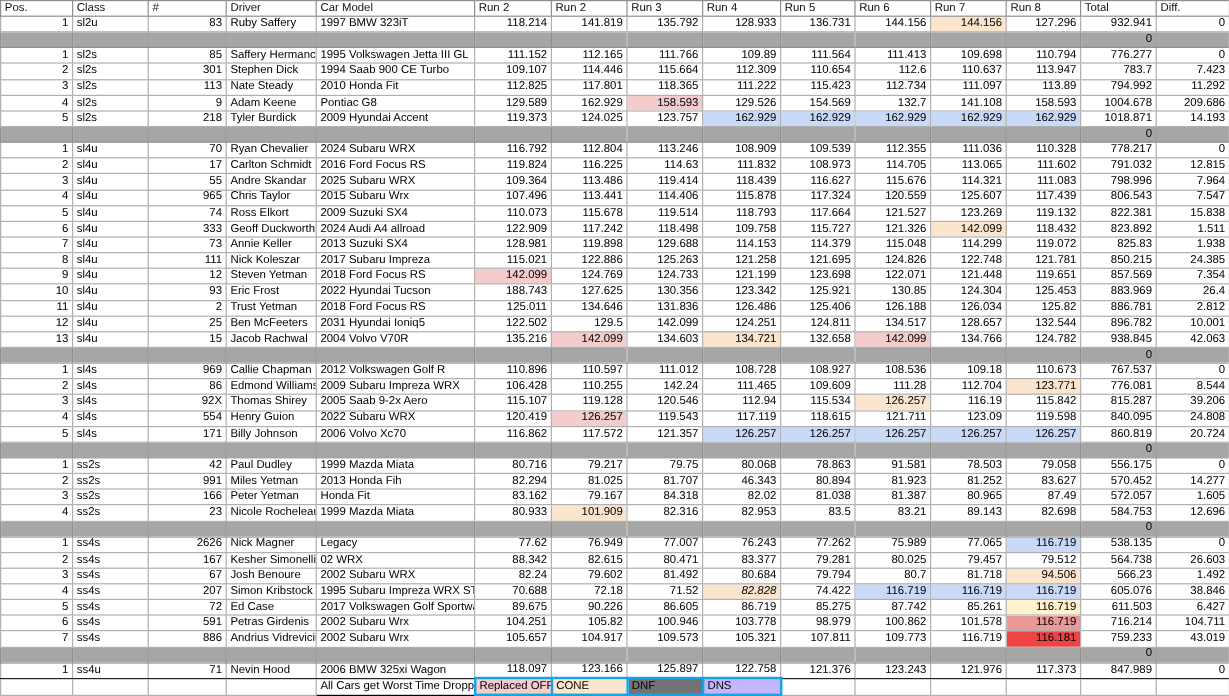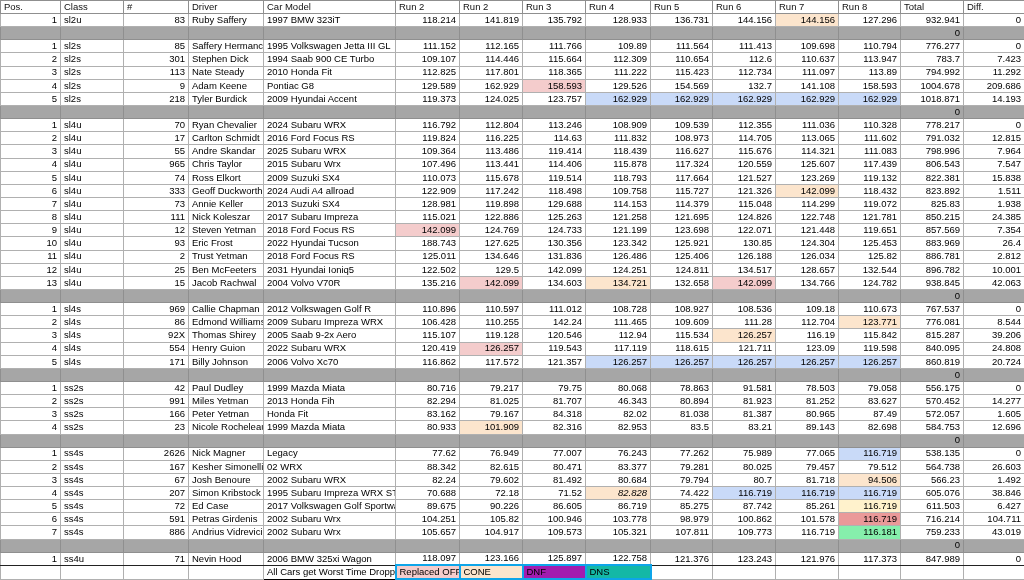--- a/index.html
+++ b/index.html
@@ -726,21 +726,21 @@
         <td class="r">886</td>
         <td class="l">Andrius Vidrevicius</td>
         <td class="l">2002 Subaru Wrx</td>
         <td class="r">105.657</td>
         <td class="r">104.917</td>
         <td class="r">109.573</td>
         <td class="r">105.321</td>
         <td class="r">107.811</td>
         <td class="r">109.773</td>
         <td class="r">116.719</td>
-        <td class="r" style="background: #86efac;">116.181</td>
+        <td class="r" style="background: #ef4444;">116.181</td>
         <td class="r">759.233</td>
         <td class="r">43.019</td>
       </tr>
       <tr class="sep">
         <td style="background: rgb(166, 166, 166);"></td>
         <td style="background: rgb(166, 166, 166);"></td>
         <td style="background: rgb(166, 166, 166);"></td>
         <td style="background: rgb(166, 166, 166);"></td>
         <td style="background: rgb(166, 166, 166);"></td>
         <td style="background: rgb(166, 166, 166);"></td>
@@ -772,22 +772,22 @@
         <td class="r">0</td>
       </tr>
       <tr>
         <td></td>
         <td></td>
         <td></td>
         <td></td>
         <td class="l note">All Cars get Worst Time Dropped</td>
         <td class="l legend-swatch" style="background: rgb(244, 204, 204);">Replaced OFF</td>
         <td class="l legend-swatch" style="background: rgb(252, 229, 205);">CONE</td>
-        <td class="l legend-swatch" style="background: #a21caf; margin-left: 31px;">DNF</td>
-        <td class="l legend-swatch" style="background: #14b8a6;">DNS</td>
+        <td class="l legend-swatch" style="background: #737373; margin-left: 31px;">DNF</td>
+        <td class="l legend-swatch" style="background: #c4b5fd;">DNS</td>
         <td></td>
         <td></td>
         <td></td>
         <td></td>
         <td></td>
         <td></td>
       </tr>
     </tbody>
 </table>
 

